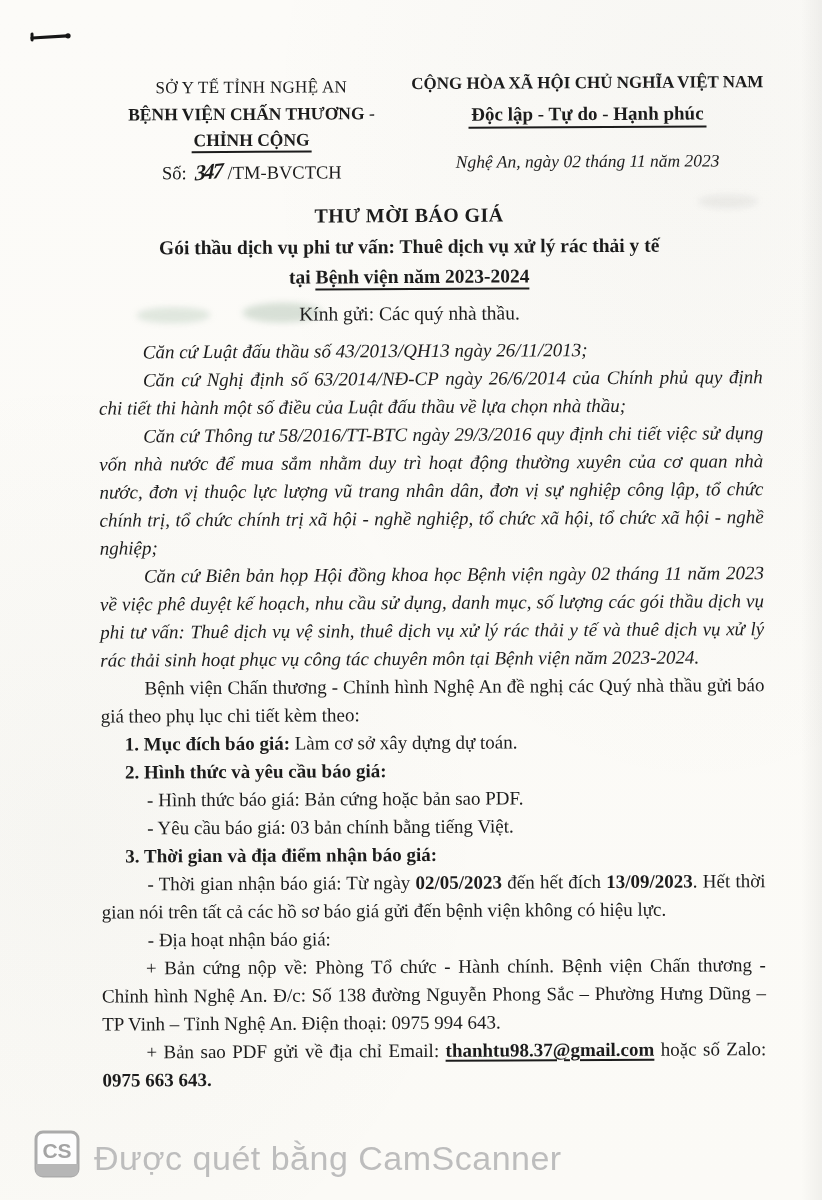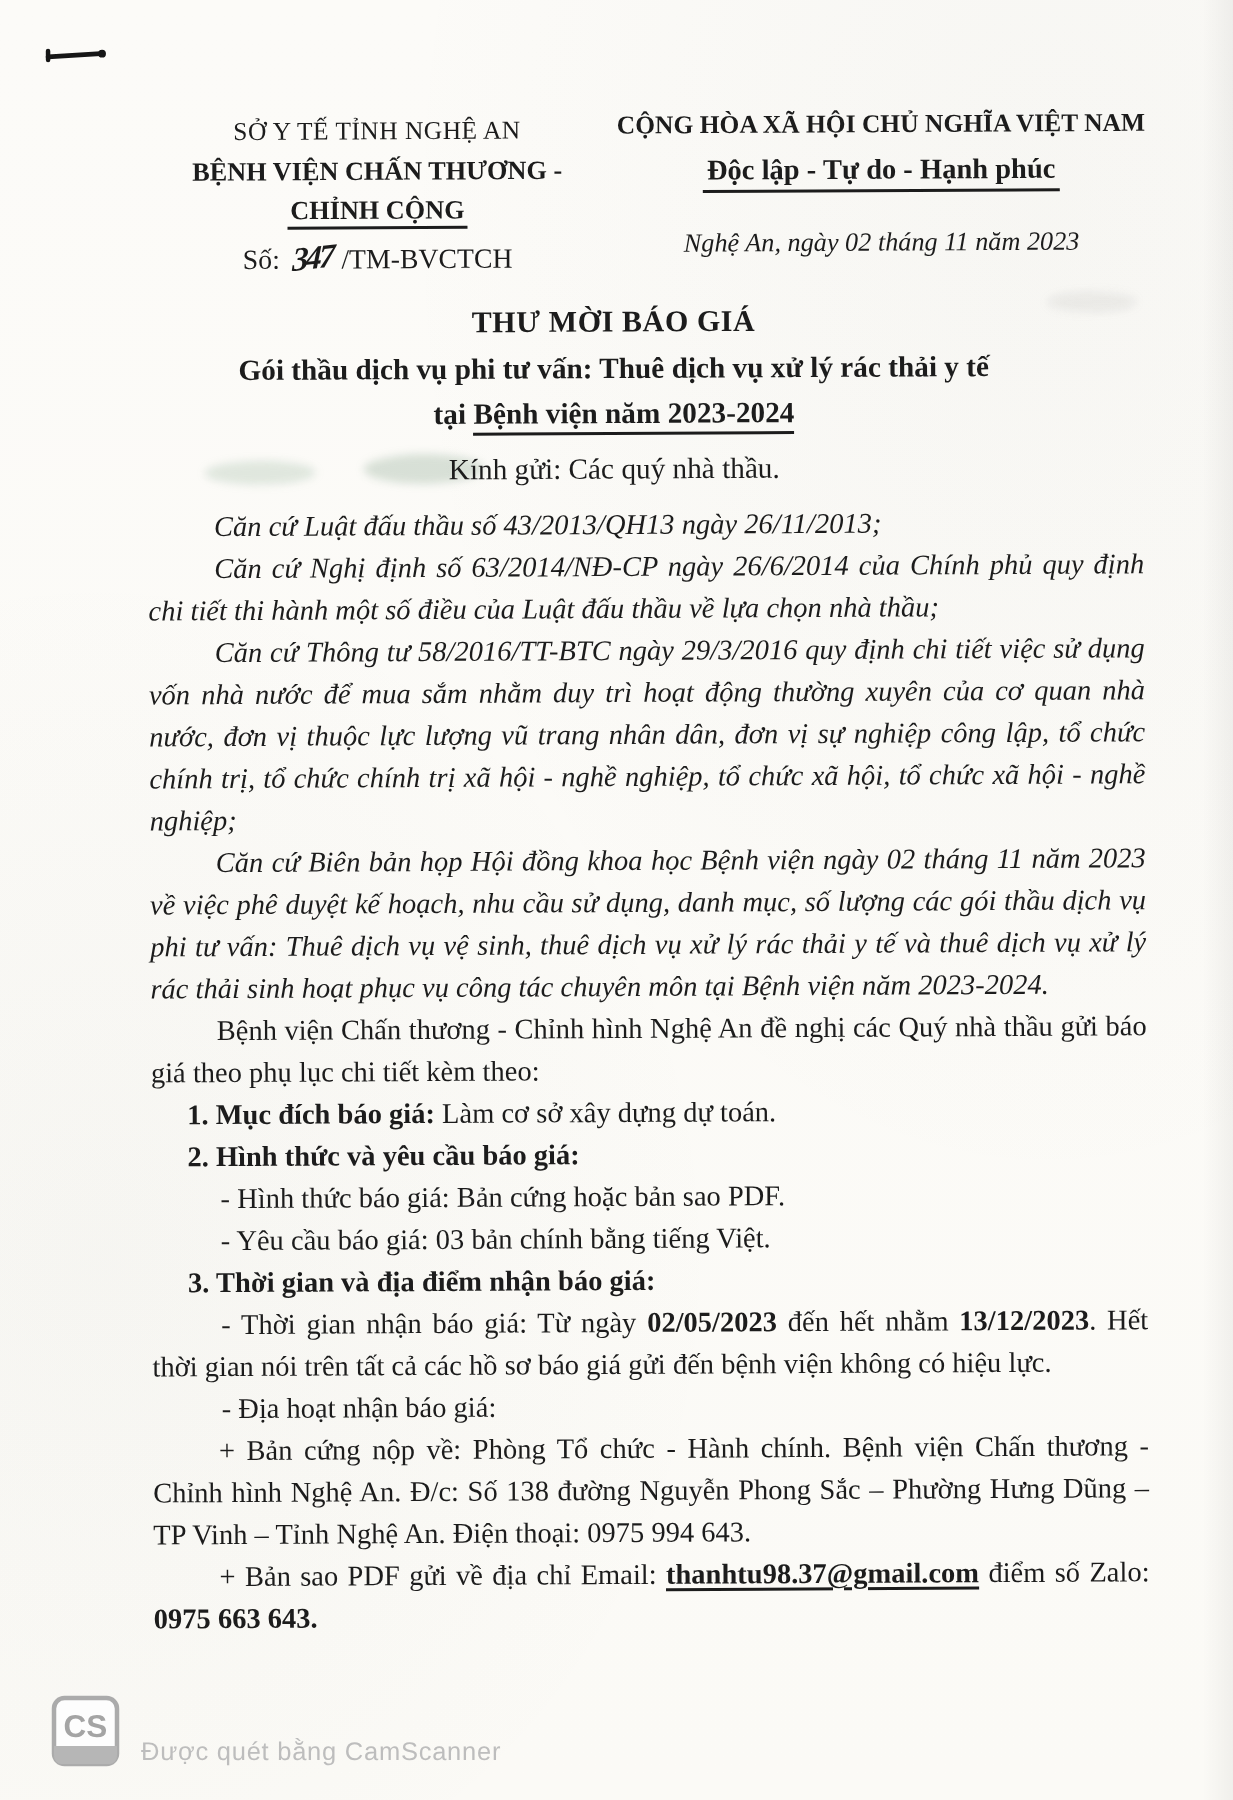--- a/index.html
+++ b/index.html
@@ -51,21 +51,21 @@
   .u{text-decoration:underline;text-underline-offset:3px;text-decoration-thickness:2px;}
   
   .staple{position:absolute;top:26px;left:30px;}
   .smudge{position:absolute;border-radius:50%;filter:blur(3px);}
   .smudge.s1{left:138px;top:306px;width:74px;height:16px;background:rgba(111,148,120,0.20);}
   .smudge.s2{left:244px;top:302px;width:80px;height:20px;background:rgba(101,140,110,0.24);}
   .smudge.s3{left:700px;top:196px;width:60px;height:14px;background:rgba(120,120,120,0.10);}
   
   .footer{position:absolute;left:34px;top:1130px;display:flex;align-items:flex-end;gap:14px;
     font-family:"Liberation Sans","DejaVu Sans",sans-serif;}
-  .cs-text{font-size:17px;color:#bdbdbd;letter-spacing:0.5px;}
+  .cs-text{font-size:34px;color:#bdbdbd;letter-spacing:0.5px;}
 </style>
 </head>
 <body>
 
 <div class="page">
   <div class="content">
 
     <svg class="staple" width="48" height="18" viewBox="0 0 48 18">
       <path d="M5 12 L5 6" stroke="#161616" stroke-width="3" stroke-linecap="round"></path>
       <path d="M5 10 L40 8" stroke="#161616" stroke-width="3.2" stroke-linecap="round"></path>
@@ -101,24 +101,24 @@
         <p class="p-canc"><span class="i">Căn cứ Luật đấu thầu số 43/2013/QH13 ngày 26/11/2013;</span></p>
         <p class="p-canc"><span class="i">Căn cứ Nghị định số 63/2014/NĐ-CP ngày 26/6/2014 của Chính phủ quy định chi tiết thi hành một số điều của Luật đấu thầu về lựa chọn nhà thầu;</span></p>
         <p class="p-canc"><span class="i">Căn cứ Thông tư 58/2016/TT-BTC ngày 29/3/2016 quy định chi tiết việc sử dụng vốn nhà nước để mua sắm nhằm duy trì hoạt động thường xuyên của cơ quan nhà nước, đơn vị thuộc lực lượng vũ trang nhân dân, đơn vị sự nghiệp công lập, tổ chức chính trị, tổ chức chính trị xã hội - nghề nghiệp, tổ chức xã hội, tổ chức xã hội - nghề nghiệp;</span></p>
         <p class="p-canc"><span class="i">Căn cứ Biên bản họp Hội đồng khoa học Bệnh viện ngày 02 tháng 11 năm 2023 về việc phê duyệt kế hoạch, nhu cầu sử dụng, danh mục, số lượng các gói thầu dịch vụ phi tư vấn: Thuê dịch vụ vệ sinh, thuê dịch vụ xử lý rác thải y tế và thuê dịch vụ xử lý rác thải sinh hoạt phục vụ công tác chuyên môn tại Bệnh viện năm 2023-2024.</span></p>
         <p class="p-body"><span>Bệnh viện Chấn thương - Chỉnh hình Nghệ An đề nghị các Quý nhà thầu gửi báo giá theo phụ lục chi tiết kèm theo:</span></p>
         <p class="p-num"><span class="b">1. Mục đích báo giá:</span><span> Làm cơ sở xây dựng dự toán.</span></p>
         <p class="p-num"><span class="b">2. Hình thức và yêu cầu báo giá:</span></p>
         <p class="p-dash"><span>- Hình thức báo giá: Bản cứng hoặc bản sao PDF.</span></p>
         <p class="p-dash"><span>- Yêu cầu báo giá: 03 bản chính bằng tiếng Việt.</span></p>
         <p class="p-num"><span class="b">3. Thời gian và địa điểm nhận báo giá:</span></p>
-        <p class="p-dash"><span>- Thời gian nhận báo giá: Từ ngày </span><span class="b">02/05/2023</span><span> đến hết nhằm </span><span class="b">13/12/2023</span><span>. Hết thời gian nói trên tất cả các hồ sơ báo giá gửi đến bệnh viện không có hiệu lực.</span></p>
+        <p class="p-dash"><span>- Thời gian nhận báo giá: Từ ngày </span><span class="b">02/05/2023</span><span> đến hết đích </span><span class="b">13/09/2023</span><span>. Hết thời gian nói trên tất cả các hồ sơ báo giá gửi đến bệnh viện không có hiệu lực.</span></p>
         <p class="p-dash"><span>- Địa hoạt nhận báo giá:</span></p>
         <p class="p-plus"><span>+ Bản cứng nộp về: Phòng Tổ chức - Hành chính. Bệnh viện Chấn thương - Chỉnh hình Nghệ An. Đ/c: Số 138 đường Nguyễn Phong Sắc – Phường Hưng Dũng – TP Vinh – Tỉnh Nghệ An. Điện thoại: 0975 994 643.</span></p>
-        <p class="p-plus"><span>+ Bản sao PDF gửi về địa chỉ Email: </span><span class="b u">thanhtu98.37@gmail.com</span><span> điểm số Zalo: </span><span class="b">0975 663 643.</span></p>
+        <p class="p-plus"><span>+ Bản sao PDF gửi về địa chỉ Email: </span><span class="b u">thanhtu98.37@gmail.com</span><span> hoặc số Zalo: </span><span class="b">0975 663 643.</span></p>
       </div>
   </div>
 
   <div class="footer">
     <svg width="46" height="48" viewBox="0 0 46 48">
       <rect x="2" y="2" width="42" height="44" rx="7" fill="#fdfdfd" stroke="#ababab" stroke-width="3"></rect>
       <rect x="2" y="36" width="42" height="10" rx="5" fill="#b6b6b6"></rect>
       <rect x="2" y="34" width="42" height="6" fill="#b6b6b6"></rect>
       <text x="23" y="28" text-anchor="middle" font-family="Liberation Sans, DejaVu Sans, sans-serif" font-size="21" font-weight="bold" fill="#a4a4a4">CS</text>
     </svg>

